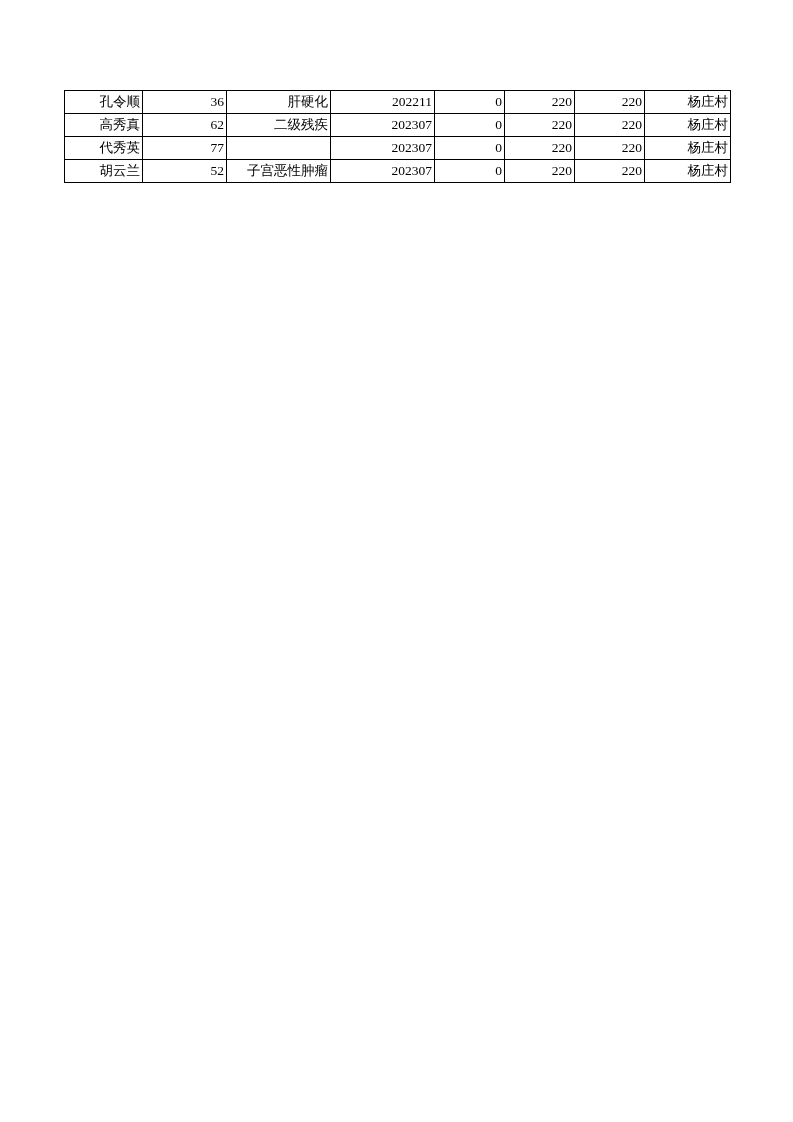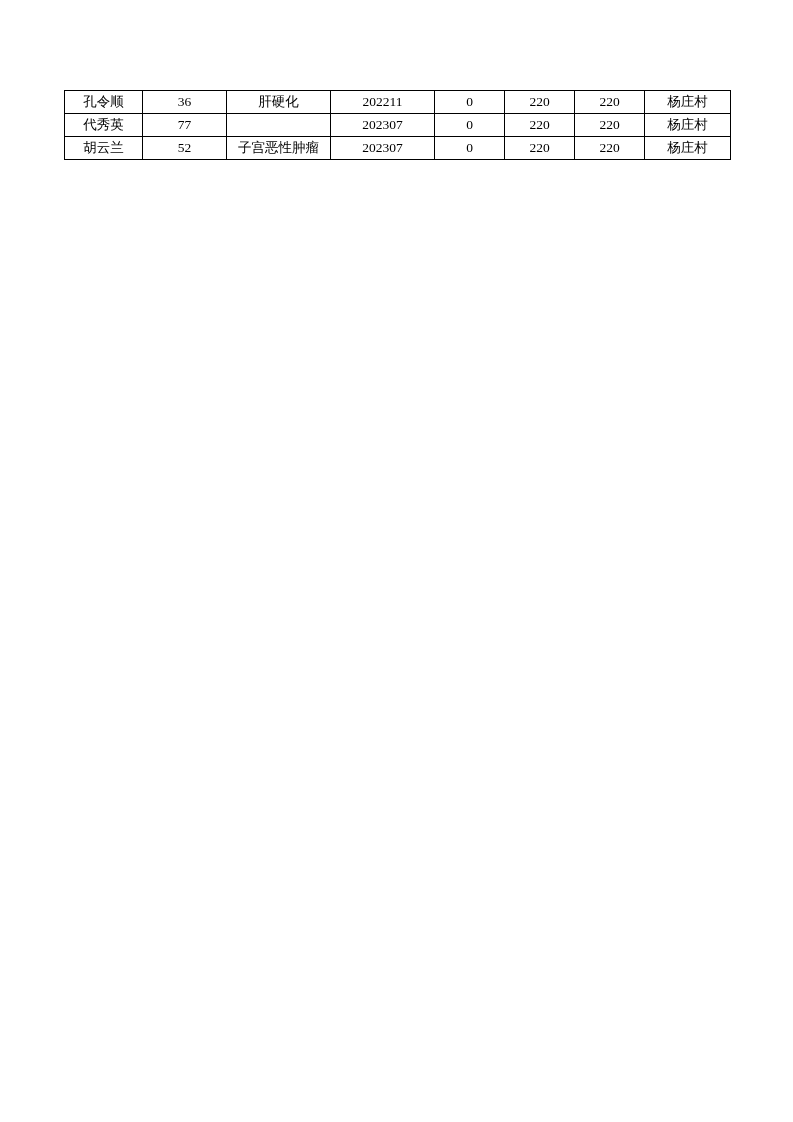--- a/index.html
+++ b/index.html
@@ -30,21 +30,21 @@
   }
   table.data-table {
     border-collapse: collapse;
     width: 666px;
     table-layout: fixed;
   }
   table.data-table td {
     border: 1px solid #000000;
     height: 22px;
     padding: 0 2px;
-    text-align: center;
+    text-align: right;
     vertical-align: middle;
     font-size: 13.5px;
     line-height: 20px;
     font-family: "Liberation Serif", serif;
     white-space: nowrap;
     overflow: hidden;
   }
   
   col.c-name   { width: 78px; }
   col.c-age    { width: 84px; }
@@ -80,20 +80,30 @@
           <td>孔令顺</td>
           <td class="num">36</td>
           <td>肝硬化</td>
           <td class="num">202211</td>
           <td class="num">0</td>
           <td class="num">220</td>
           <td class="num">220</td>
           <td>杨庄村</td>
         </tr>
         <tr>
+          <td>高秀真</td>
+          <td class="num">62</td>
+          <td>二级残疾</td>
+          <td class="num">202307</td>
+          <td class="num">0</td>
+          <td class="num">220</td>
+          <td class="num">220</td>
+          <td>杨庄村</td>
+        </tr>
+        <tr>
           <td>代秀英</td>
           <td class="num">77</td>
           <td></td>
           <td class="num">202307</td>
           <td class="num">0</td>
           <td class="num">220</td>
           <td class="num">220</td>
           <td>杨庄村</td>
         </tr>
         <tr>

